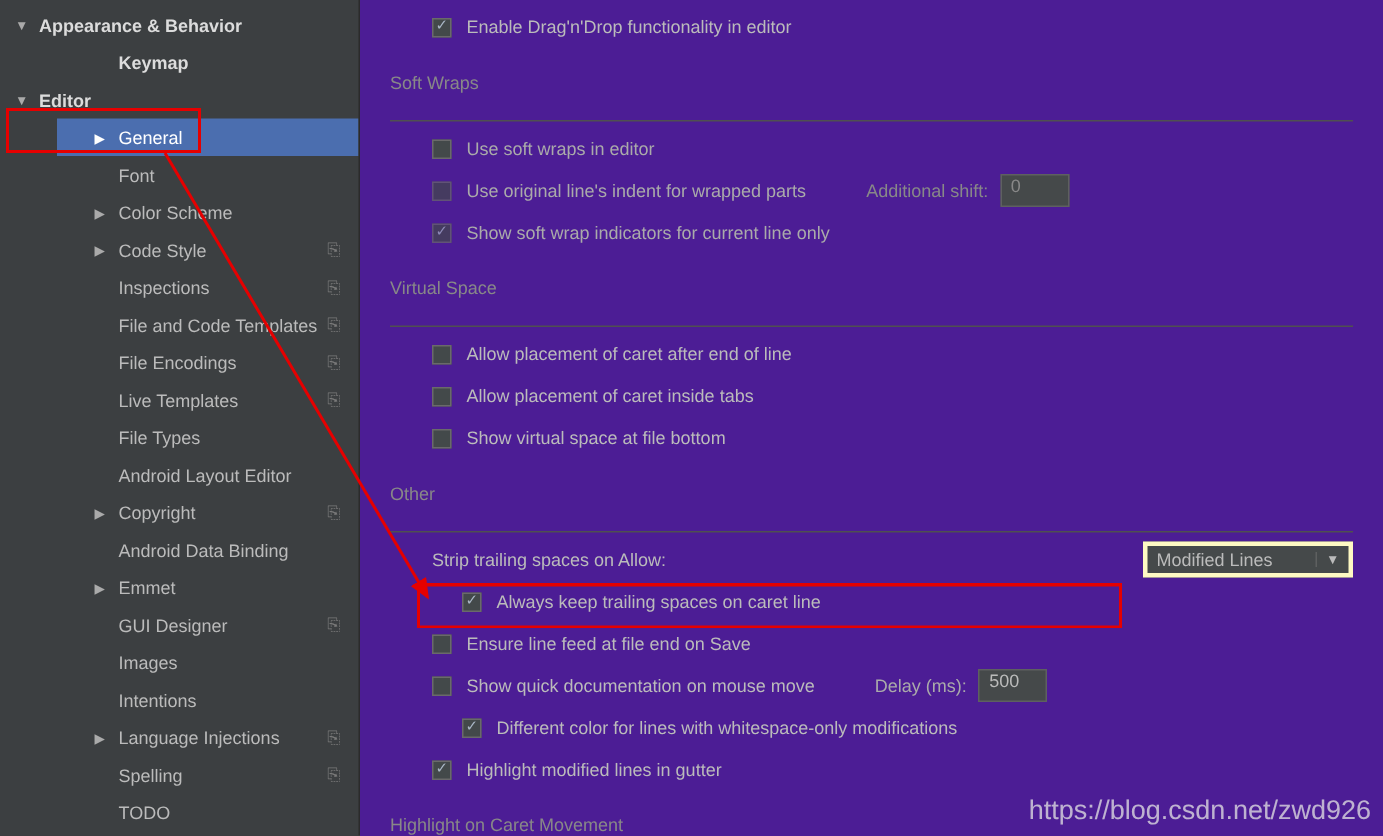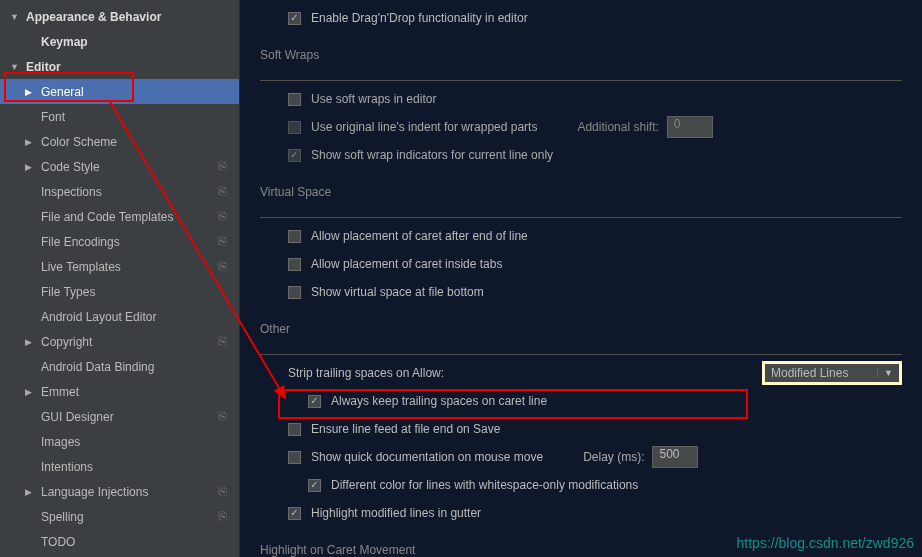--- a/index.html
+++ b/index.html
@@ -33,32 +33,32 @@
   .tree-item.bold { font-weight: bold; color: #dcdcdc; }
   .tree-item.selected { background: #4b6eaf; color: #fff; }
   .tree-item .arrow {
     width: 12px;
     font-size: 9px;
     color: #aaa;
     margin-right: 4px;
   }
   .tree-item.selected .arrow { color: #fff; }
   .tree-item .label { flex: 1; }
-  .indent-1 { padding-left: 25px; }
+  .indent-1 { padding-left: 25px; margin-left: 38px; }
   .cfg-icon {
     position: absolute;
     right: 12px;
     font-size: 11px;
     color: #7a7a7a;
   }
   .main {
     flex: 1;
     padding: 4px 20px 10px 20px;
     overflow-y: auto;
-    background: #0f172a;
+    background: #4c1d95;
   }
   .section-title {
     color: #888;
     font-size: 12px;
     margin-top: 16px;
     margin-bottom: 4px;
     border-bottom: 1px solid #505050;
     padding-bottom: 18px;
   }
   .row {
@@ -132,22 +132,22 @@
   }
   .annot-arrow {
     position: absolute;
     left: 100px; top: 100px;
     width: 200px; height: 300px;
     pointer-events: none;
   }
   .watermark {
     position: absolute;
     right: 8px; bottom: 6px;
-    color: #14b8a6;
-    font-size: 14px;
+    color: #e5e5e5;
+    font-size: 18px;
     opacity: 0.75;
   }
 </style>
 </head>
 <body>
 
 <div class="container">
   <div class="sidebar" id="sidebar">
       <div class="tree-item bold">
         <span class="arrow">▼</span>

